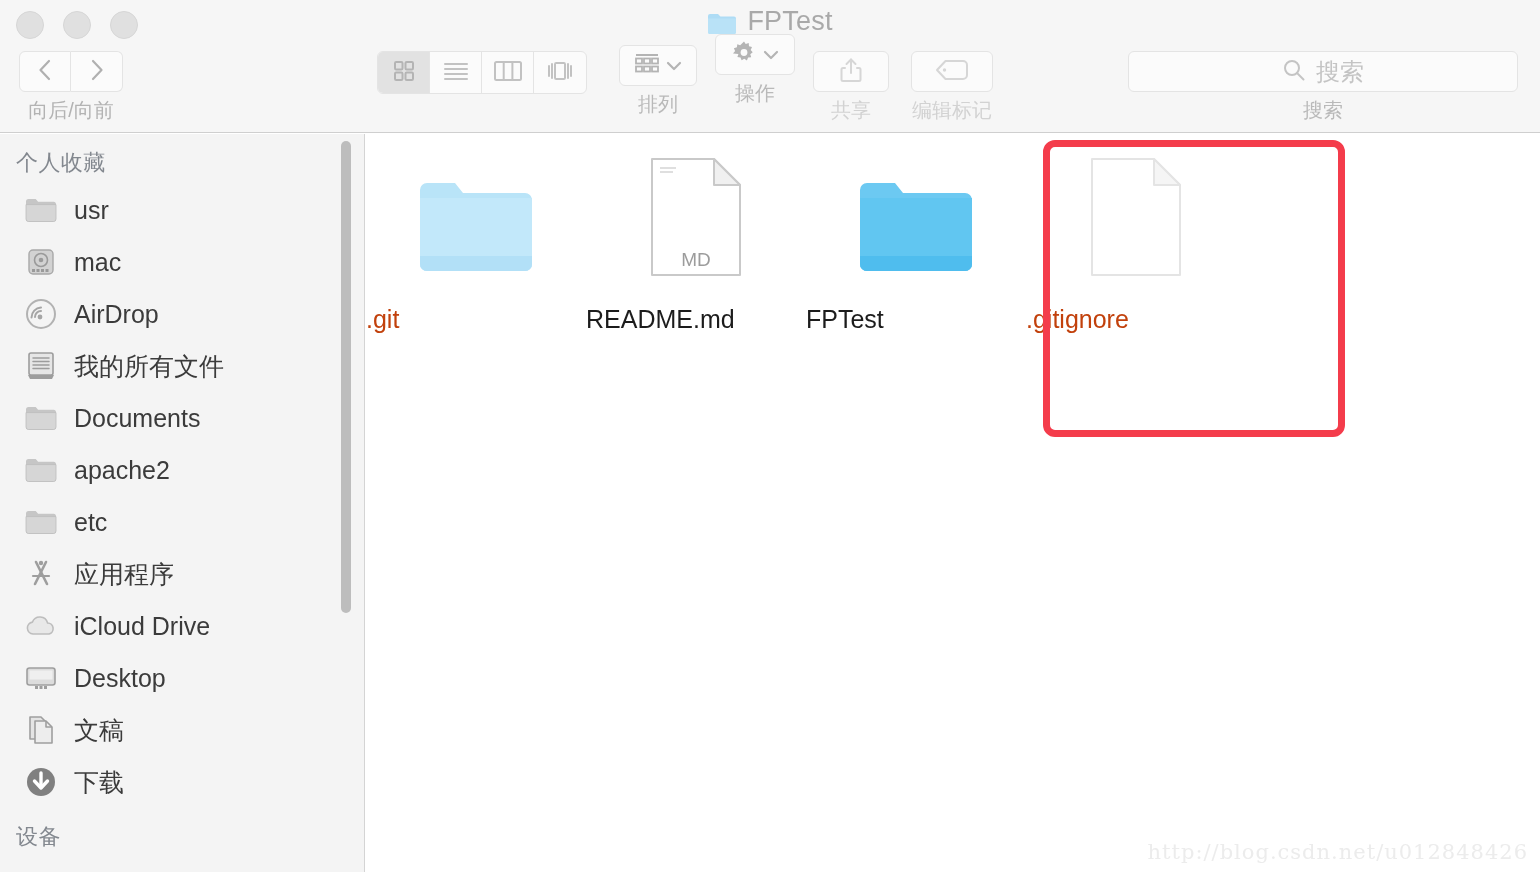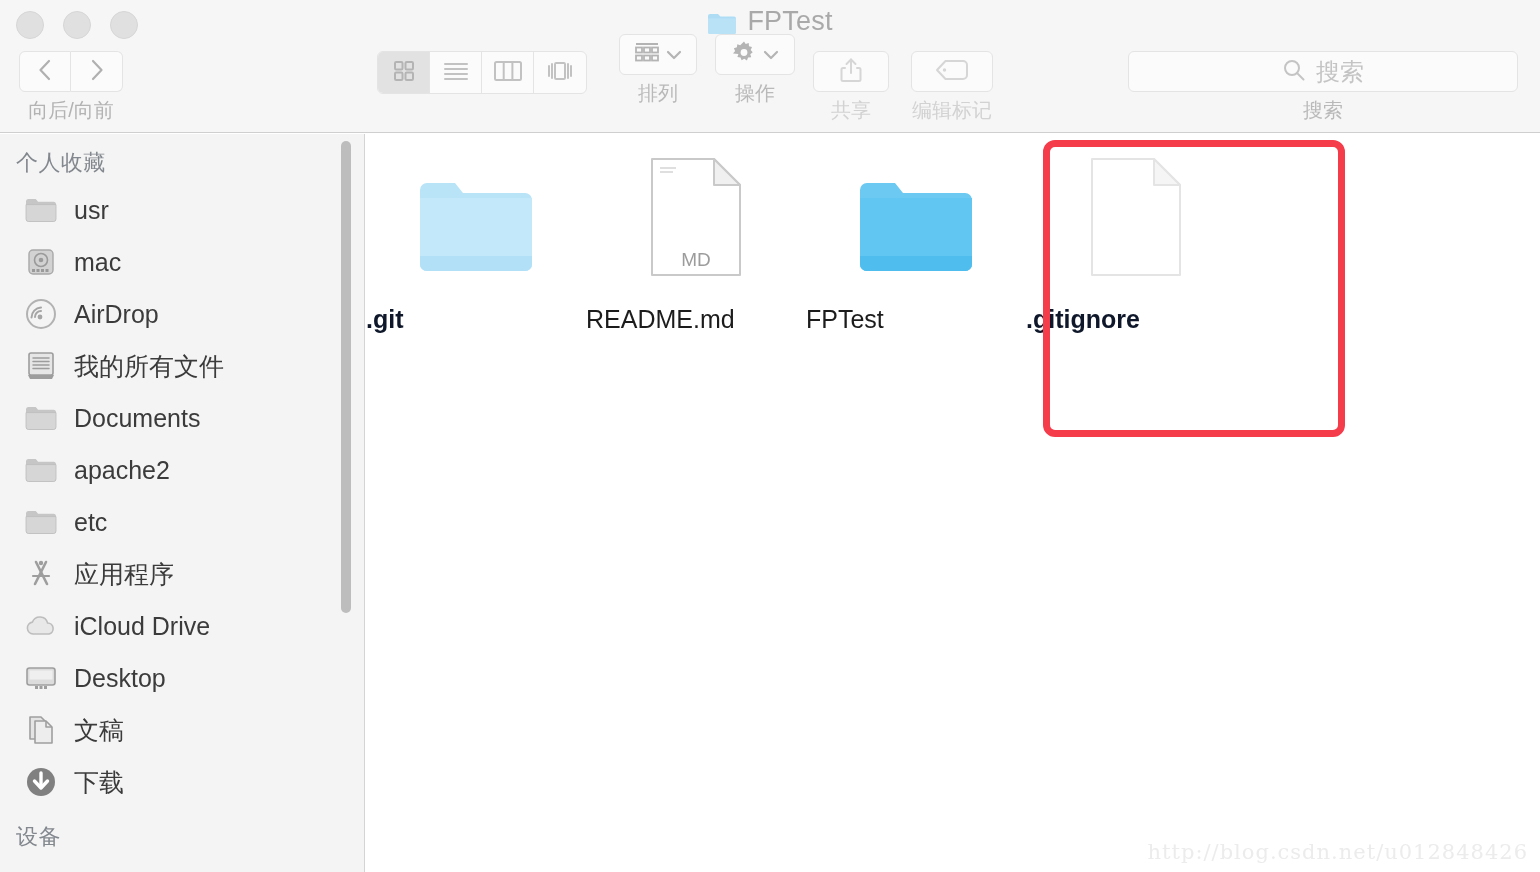--- a/index.html
+++ b/index.html
@@ -118,21 +118,21 @@
 
   .tb-label {
     margin-top: 5px;
     text-align: center;
     font-size: 20px;
     color: #b9b9b9;
   }
   .tb-label.dim { color: #d2d2d2; }
 
   
-  .arrange-group { position: absolute; left: 619px; top: 34px; }
+  .arrange-group { position: absolute; left: 619px; top: 45px; }
   .action-group  { position: absolute; left: 715px; top: 34px; }
   .share-group   { position: absolute; left: 813px; top: 51px; }
   .tag-group     { position: absolute; left: 911px; top: 51px; }
 
   .pop-btn {
     height: 41px;
     border: 1px solid #e4e4e4;
     border-radius: 6px;
     background: #fbfbfb;
     box-sizing: border-box;
@@ -240,21 +240,21 @@
     display: flex;
     align-items: flex-end;
     justify-content: center;
   }
   .file-label {
     margin-top: 27px;
     font-size: 25px;
     color: #1c1c1c;
     white-space: nowrap;
   }
-  .file-label.hidden-item { color: #0f172a; font-weight: bold; }
+  .file-label.hidden-item { color: #c2410c; }
 
   
   .annotation-box {
     position: absolute;
     left: 1043px;
     top: 140px;
     width: 302px;
     height: 297px;
     border: 7px solid #f43c4b;
     border-radius: 12px;

